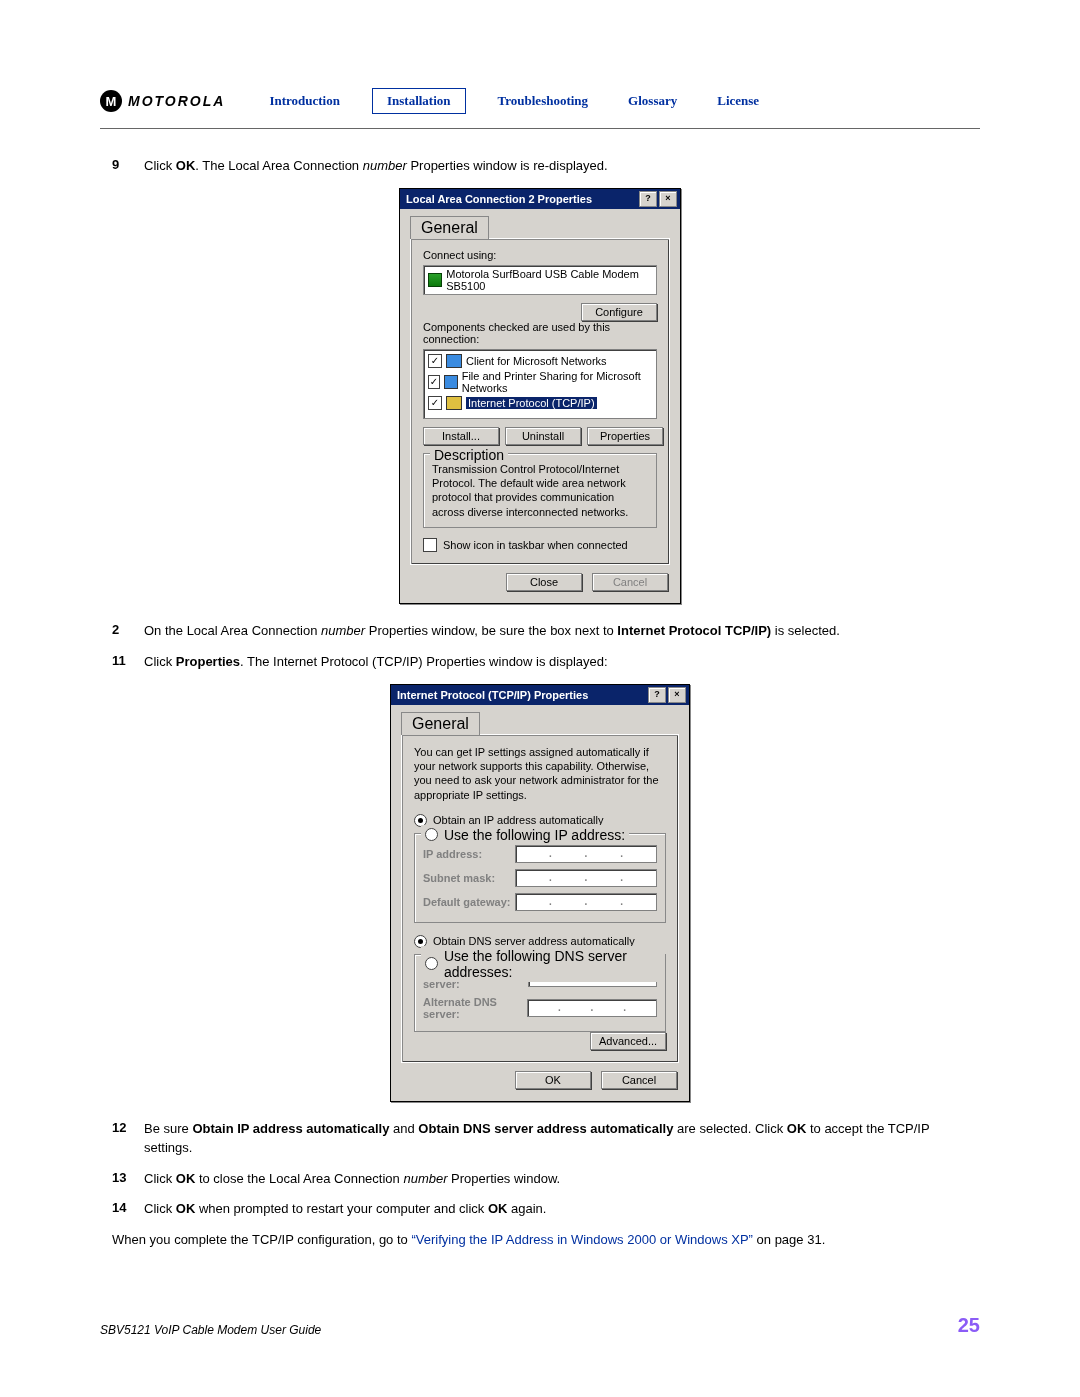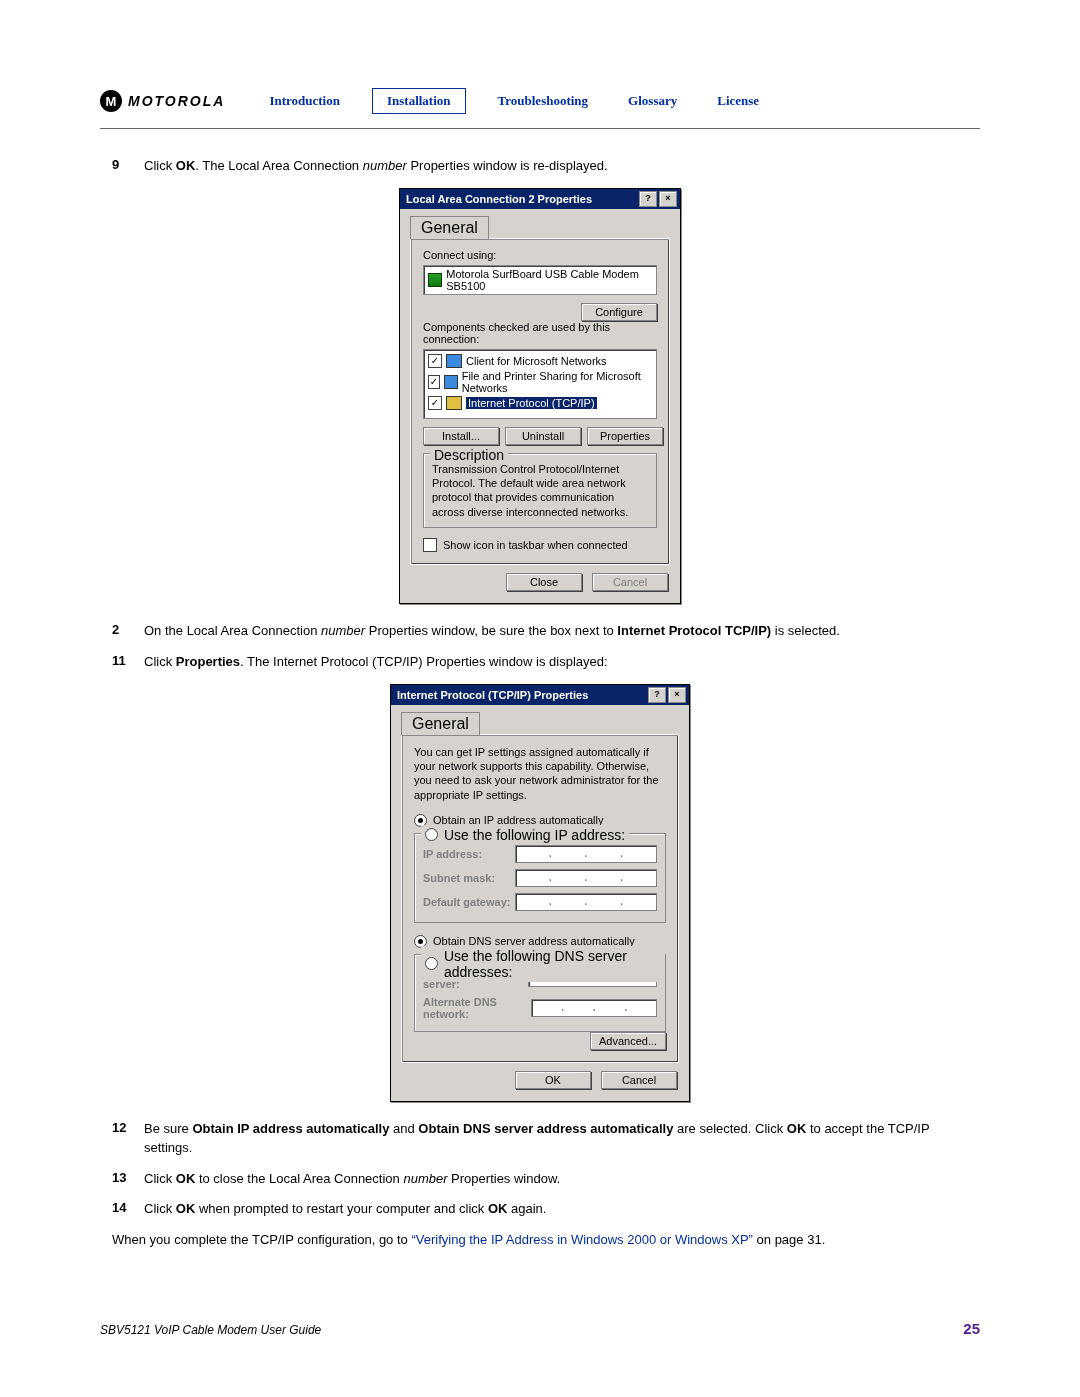--- a/index.html
+++ b/index.html
@@ -185,21 +185,21 @@
     display:flex; align-items:center; justify-content:space-evenly;
     color:#808080; font-size:10px;
   }
 
   .footer {
     position:absolute; left:100px; right:100px; bottom:60px;
     display:flex; justify-content:space-between; align-items:flex-end;
     font-size:12px;
   }
   .guide-name { font-style:italic; }
-  .page-num { color:#4c1d95; font-weight:bold; font-size:15px;}
+  .page-num { color:#8b5cf6; font-weight:bold; font-size:20px;}
 </style>
 </head>
 <body>
 
 <div class="page">
 
   <div class="header">
     <div class="logo-circle">
         <span class="logo-m">M</span>
       </div>
@@ -373,21 +373,21 @@
           <div style="padding-top:6px;">
             <div class="formrow">
               <span>Preferred DNS server:</span>
               <span class="ip-box">
                   <span>.</span>
                   <span>.</span>
                   <span>.</span>
                 </span>
             </div>
             <div class="formrow">
-              <span>Alternate DNS network:</span>
+              <span>Alternate DNS server:</span>
               <span class="ip-box">
                   <span>.</span>
                   <span>.</span>
                   <span>.</span>
                 </span>
             </div>
           </div>
         </div>
 
         <div style="display:flex;justify-content:flex-end;margin-top:0;">

